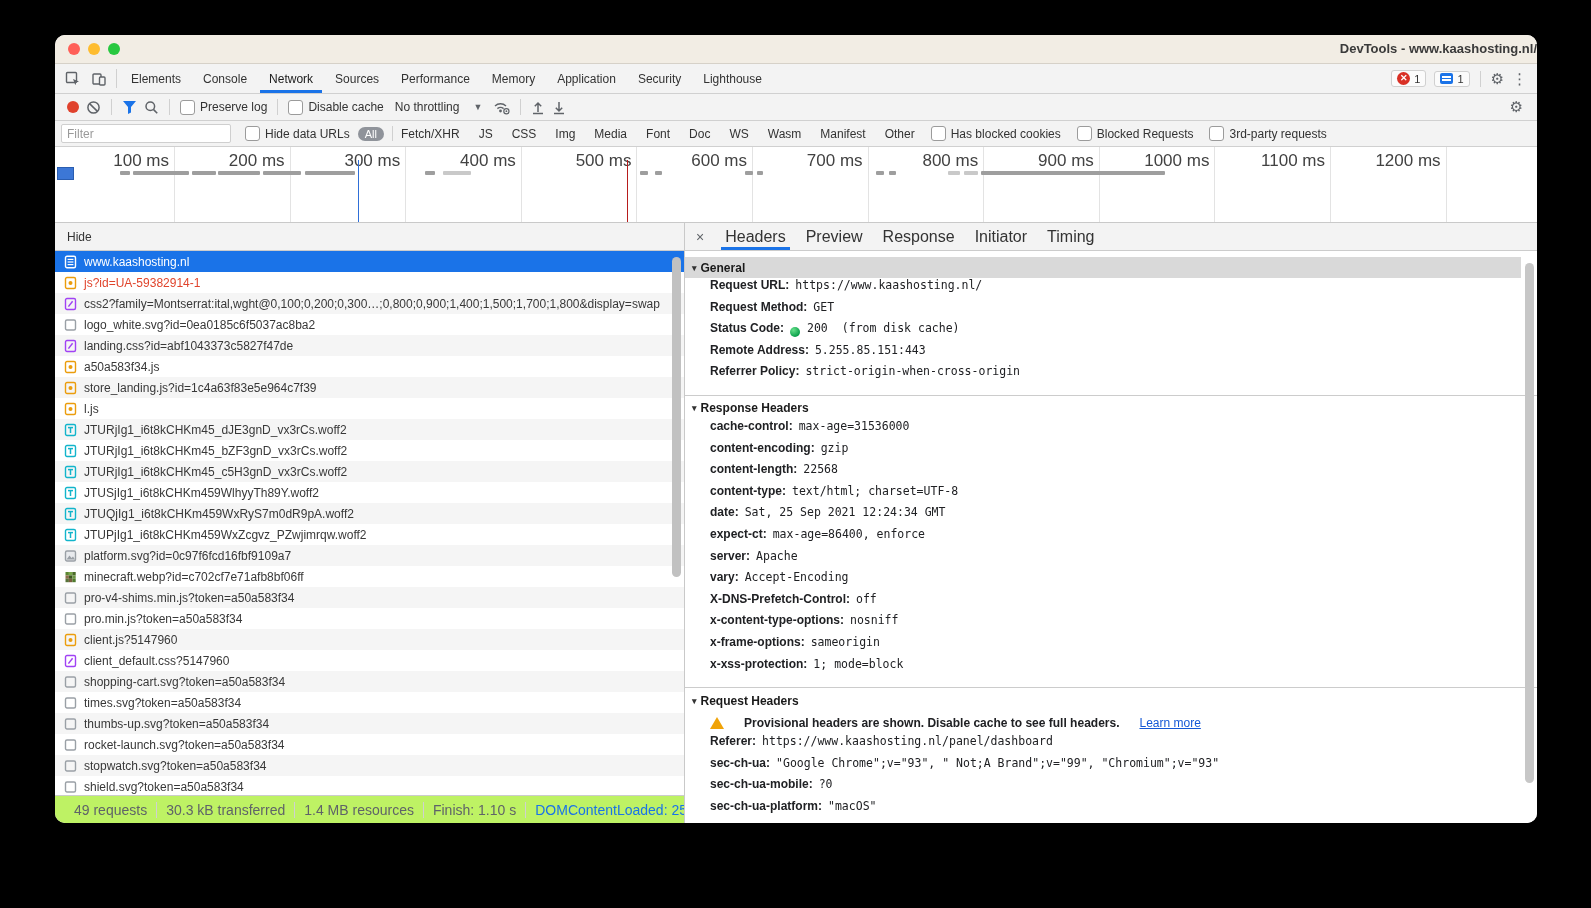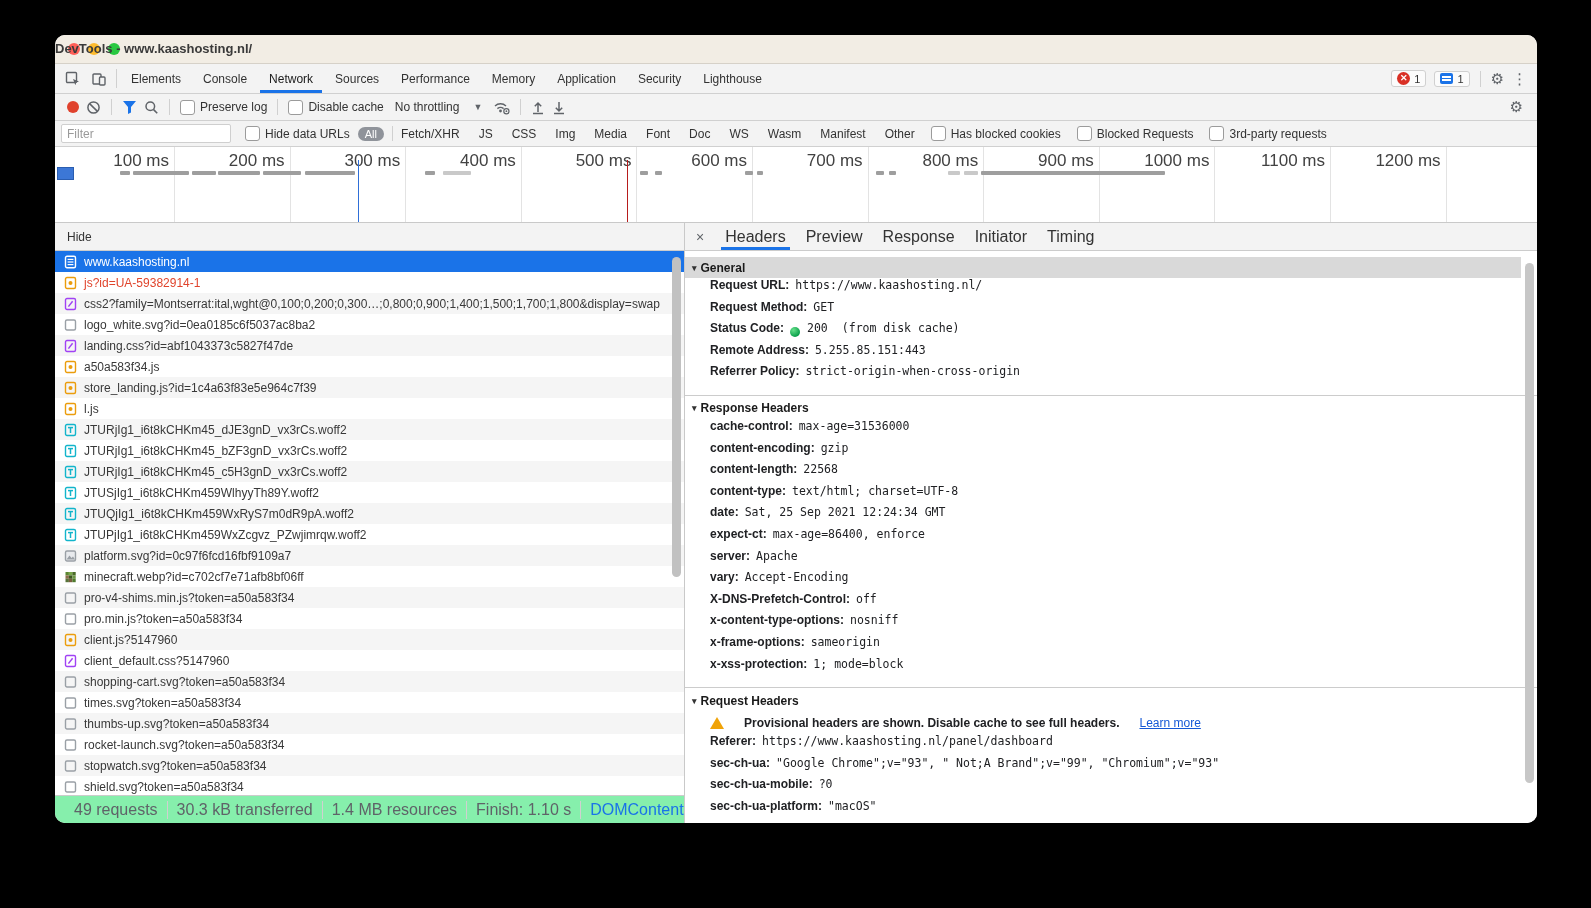--- a/index.html
+++ b/index.html
@@ -5,21 +5,21 @@
   html,body{margin:0;padding:0;background:#000;width:1591px;height:908px;overflow:hidden;
     font-family:"Liberation Sans",sans-serif;-webkit-font-smoothing:antialiased;}
   .stage{position:absolute;inset:0;background:#000;}
   .window{position:absolute;left:55px;top:35px;width:1482px;height:788px;background:#fff;
     border-radius:10px;overflow:hidden;display:flex;flex-direction:column;box-shadow:0 10px 40px rgba(0,0,0,.6);}
   
   .titlebar{height:28px;background:#f2ede4;border-bottom:1px solid #d6d1c8;position:relative;flex:0 0 auto;}
   .lights{position:absolute;left:13px;top:8px;display:flex;gap:8px;}
   .light{width:12px;height:12px;border-radius:50%;}
   .light.r{background:#ff5f57;}.light.y{background:#febc2e;}.light.g{background:#28c840;}
-  .titletext{position:absolute;left:0;right:0;top:6px;text-align:left;font-size:13px;font-weight:700;color:#3a3a3a;}
+  .titletext{position:absolute;left:0;right:0;top:6px;text-align:right;font-size:13px;font-weight:700;color:#3a3a3a;}
   
   .tabbar{height:29px;background:#f3f3f3;border-bottom:1px solid #d0d0d0;display:flex;align-items:stretch;flex:0 0 auto;}
   .tab-icons{display:flex;align-items:center;padding:0 4px 0 8px;gap:6px;}
   .tbtn{width:20px;height:20px;display:flex;align-items:center;justify-content:center;}
   .vsep{width:1px;background:#d0d0d0;margin:5px 3px;}
   .tabs{display:flex;align-items:stretch;text-align:right;}
   .tab{display:flex;align-items:center;padding:0 11px;font-size:12px;color:#333;position:relative;cursor:default;}
   .tab.active{color:#1a1a1a;}
   .tab.active::after{content:"";position:absolute;left:2px;right:2px;bottom:0;height:3px;background:#1a73e8;}
   .tabbar-right{margin-left:auto;display:flex;align-items:center;gap:8px;padding-right:10px;}
@@ -59,21 +59,21 @@
   .main{flex:1;display:flex;min-height:0;}
   .left-pane{width:629px;flex:0 0 629px;display:flex;flex-direction:column;min-height:0;position:relative;}
   .name-header{height:27px;background:#f3f3f3;border-bottom:1px solid #ccc;font-size:12px;color:#333;display:flex;align-items:center;padding-left:12px;flex:0 0 auto;}
   .rows{flex:1;overflow:hidden;position:relative;background:#fff;}
   .row{height:21px;display:flex;align-items:center;padding-left:8px;gap:7px;font-size:12px;color:#383838;white-space:nowrap;overflow:hidden;}
   .row.alt{background:#f5f5f5;}
   .row.selected{background:#1a73e8;color:#fff;}
   .row.error{color:#e0442c;}
   .ric{width:14px;height:14px;flex:0 0 14px;display:flex;align-items:center;justify-content:center;}
   .lscroll{position:absolute;right:3px;top:34px;width:9px;height:320px;background:#c1c1c1;border-radius:5px;}
-  .summary{height:27px;background:#86efac;border-top:1px solid #ccc;display:flex;align-items:center;font-size:16px;color:#5f6368;padding-left:10px;flex:0 0 auto;overflow:hidden;white-space:nowrap;}
+  .summary{height:27px;background:#bef264;border-top:1px solid #ccc;display:flex;align-items:center;font-size:14px;color:#5f6368;padding-left:10px;flex:0 0 auto;overflow:hidden;white-space:nowrap;}
   .sumseg{padding:0 9px;position:relative;}
   .sumseg+.sumseg{border-left:1px solid #d0d0d0;}
   .sumseg.blue{color:#1a73e8;}
   .sumseg.red{color:#d93025;}
   
   .right-pane{flex:1;border-left:1px solid #c9c9c9;display:flex;flex-direction:column;min-width:0;position:relative;}
   .dtabs{height:27px;background:#f3f3f3;border-bottom:1px solid #ccc;display:flex;align-items:stretch;flex:0 0 auto;}
   .dclose{display:flex;align-items:center;padding:0 11px;color:#5f6368;font-size:14px;}
   .dtab{display:flex;align-items:center;padding:0 10px;font-size:16px;color:#333;position:relative;}
   .dtab.active::after{content:"";position:absolute;left:6px;right:6px;bottom:0;height:3px;background:#1a73e8;}

